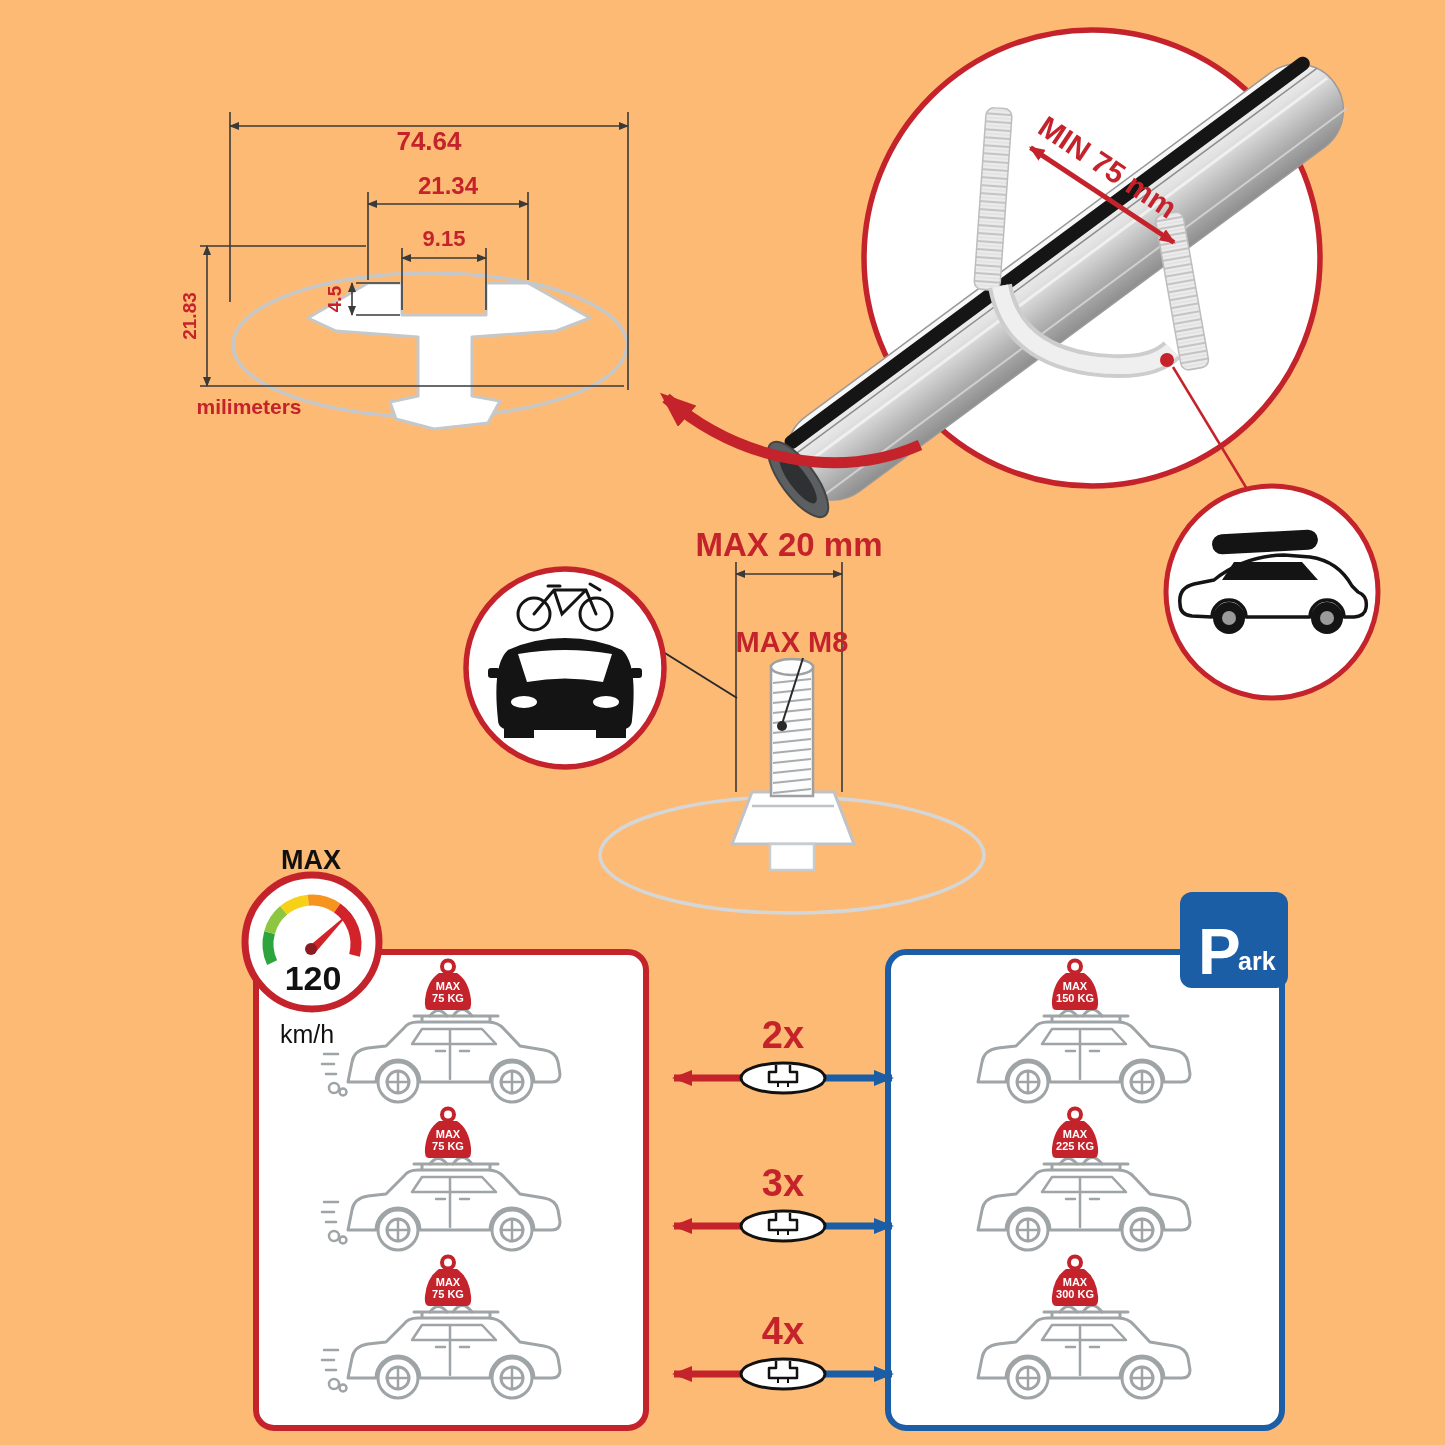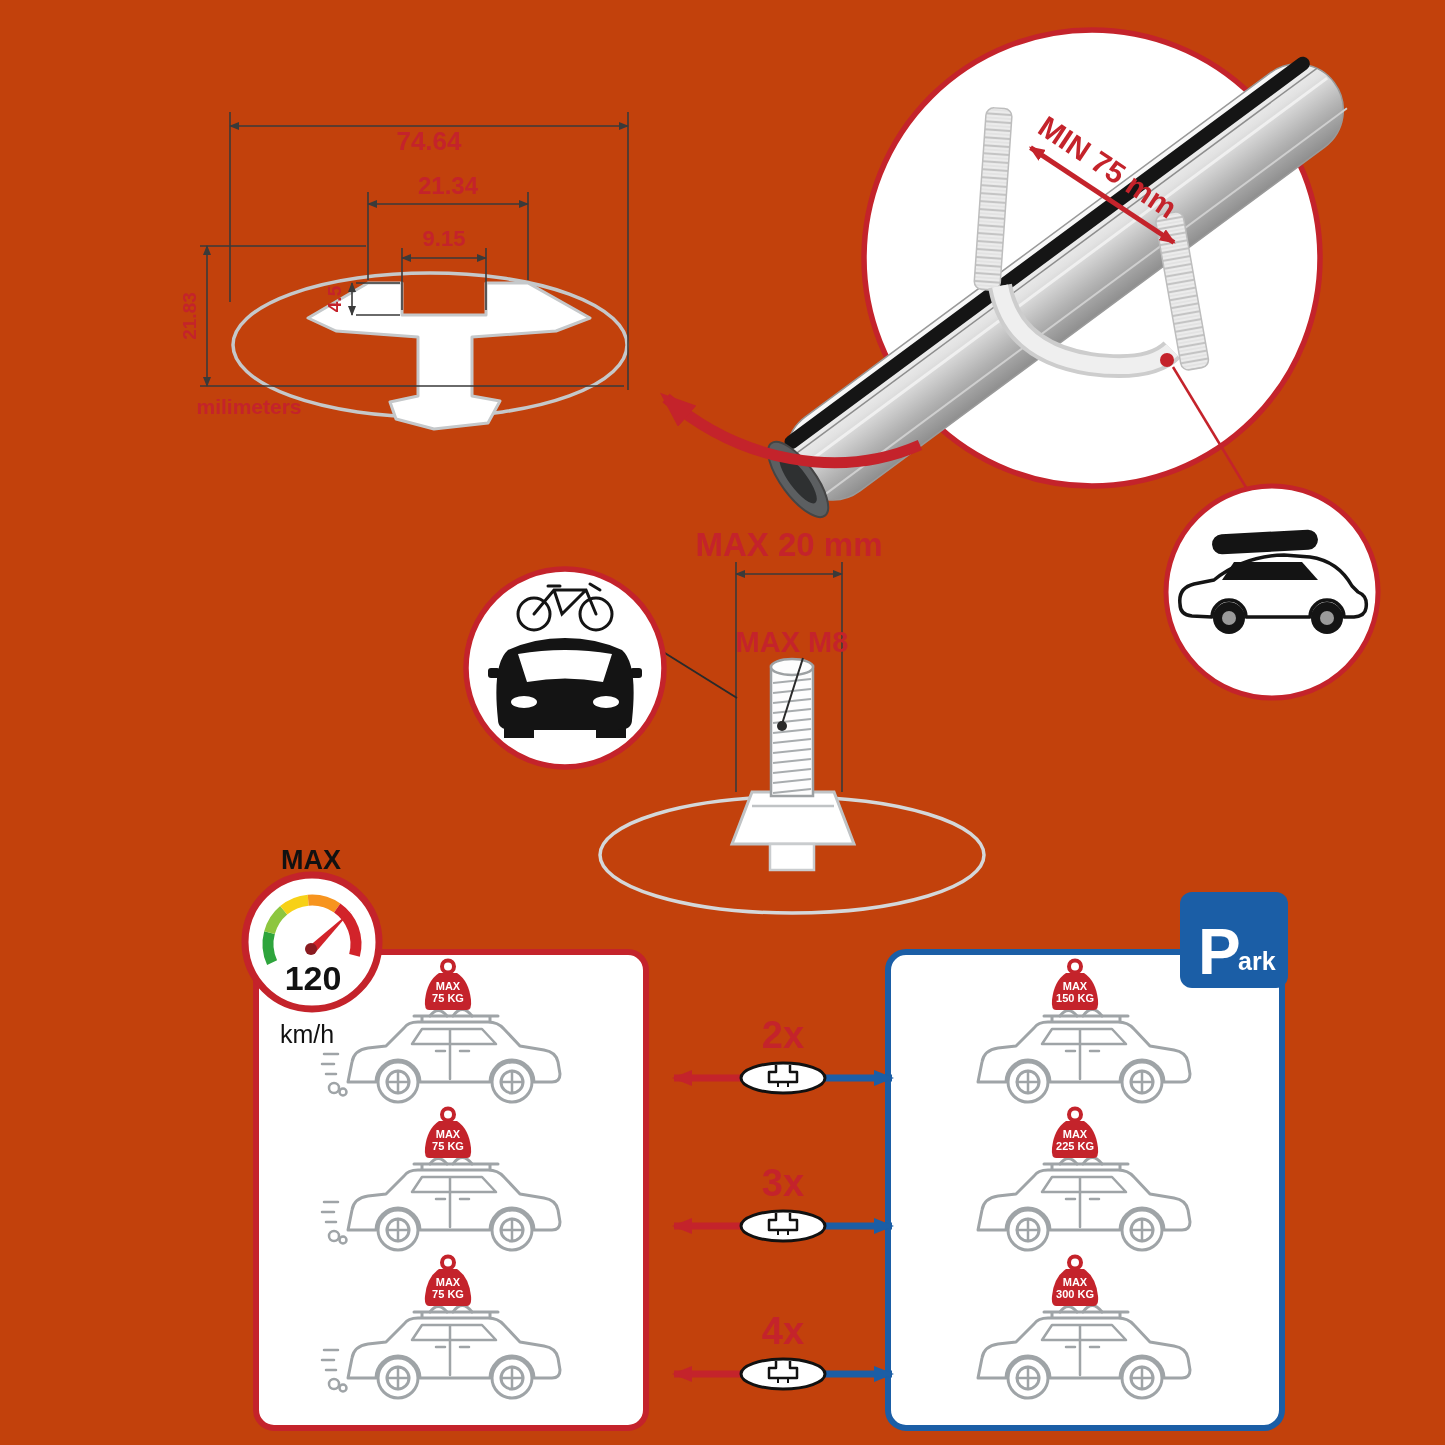--- a/index.html
+++ b/index.html
@@ -1,16 +1,16 @@
 <!DOCTYPE html>
 <html><head>
 <meta charset="utf-8">
 <style>
   html,body{margin:0;padding:0;background:#ffffff;}
-  #canvas{position:relative;width:1445px;height:1445px;background:#c2410c;overflow:hidden;}
+  #canvas{position:relative;width:1445px;height:1445px;background:#fdba74;overflow:hidden;}
   svg{display:block;}
   text{font-family:"Liberation Sans","DejaVu Sans",sans-serif;}
   .dimtxt{fill:#c4232b;font-weight:bold;}
   .redtxt{fill:#c4232b;font-weight:bold;}
   .blktxt{fill:#111111;font-weight:bold;}
   .whitetxt{fill:#ffffff;font-weight:bold;}
   .badgetxt{fill:#ffffff;font-weight:bold;font-size:11px;text-anchor:middle;}
 </style>
 </head>
 <body>

